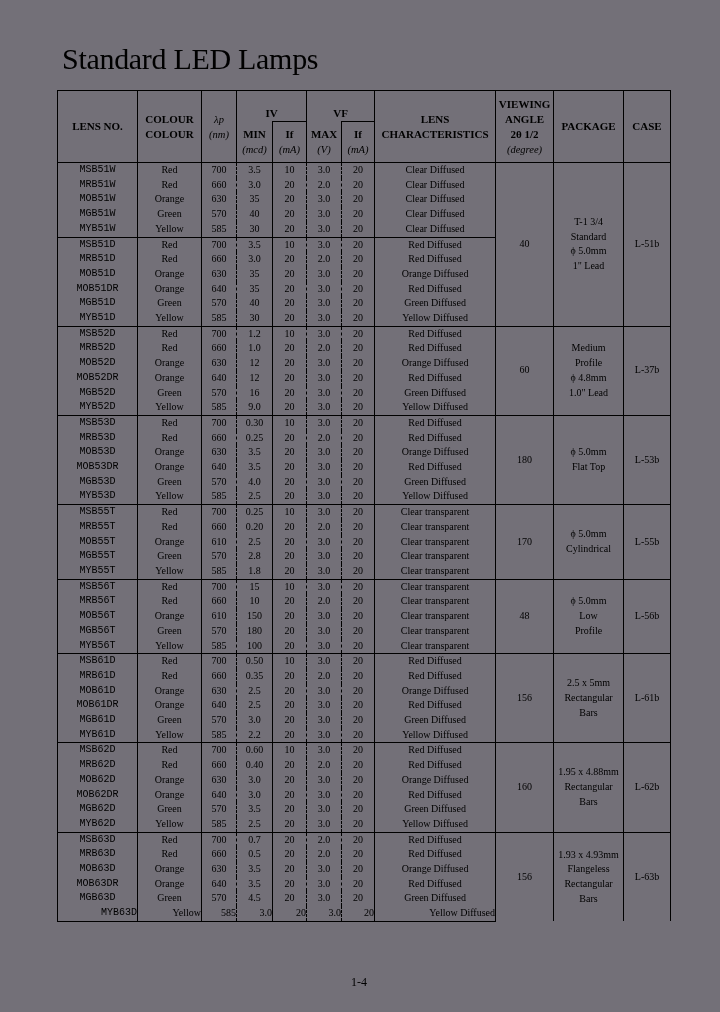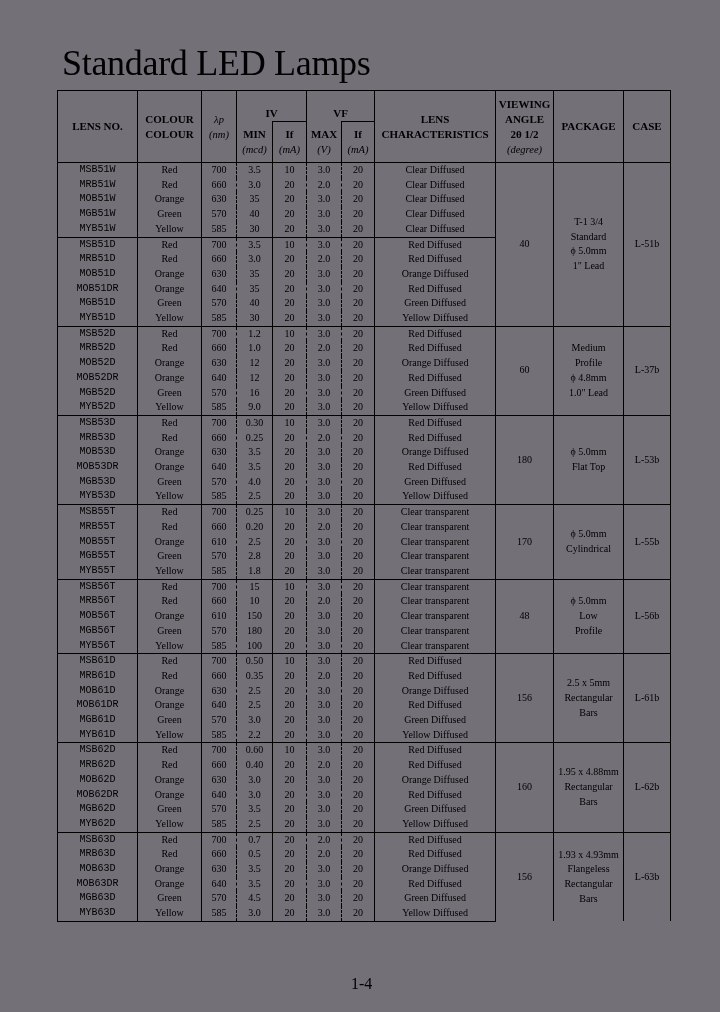--- a/index.html
+++ b/index.html
@@ -1,39 +1,39 @@
 <!DOCTYPE html>
 <html><head>
   <meta charset="utf-8">
   <style>
     html, body { margin:0; padding:0; }
     body { width:720px; height:1012px; background:#737078; position:relative; overflow:hidden;
       font-family:"Liberation Serif","DejaVu Serif",serif; color:#000; }
-    .title { position:absolute; left:62px; top:42px; font-size:36px; letter-spacing:-0.3px; }
-    .page-num { position:absolute; left:351px; top:975px; font-size:16px; }
+    .title { position:absolute; left:62px; top:42px; font-size:30px; letter-spacing:-0.3px; }
+    .page-num { position:absolute; left:351px; top:975px; font-size:12px; }
     table.spec { position:absolute; left:57px; top:90px; width:613px; border-collapse:collapse;
       table-layout:fixed; font-size:10px; }
     table.spec td, table.spec th { padding:0; text-align:center; vertical-align:middle;
       line-height:14.7px; white-space:nowrap; overflow:hidden; }
     table.spec th { font-weight:bold; font-size:11px; line-height:15px; border:1.5px solid #000; }
     .hdr-top th { height:30px; }
     .hdr-bot th { height:40px; }
     .hdr-sub { font-weight:normal !important; font-size:10.5px !important;font-style:italic; }
     td.type { text-align:left; padding-left:2px; border-left:1.5px solid #000;font-family:Liberation Mono, monospace; }
     td.colour { border-left:1.5px solid #000; }
     td.wl { border-left:1.5px solid #000; }
     td.iv { border-left:1px dashed #000; }
     td.if1 { border-left:1px solid #000; }
     td.vf { border-left:1px dashed #000; }
     td.if2 { border-left:1px dashed #000; }
     td.lens { border-left:1.5px solid #000; }
     td.group-cell { border-left:1.5px solid #000; border-right:1.5px solid #000; line-height:14px; white-space:normal; }
     td.case-cell { border-right:1.5px solid #000; }
     tr.grp-start td { border-top:1.5px solid #000; }
-    tr.last td { border-bottom:1.5px solid #000; }
+    tr.last td { border-bottom:1.5px solid #000;text-align:right; }
   </style>
 </head>
 <body>
 
 <div class="title">Standard LED Lamps</div>
 
 <table class="spec">
   <colgroup>
     <col style="width:80px">
       <col style="width:64px">

